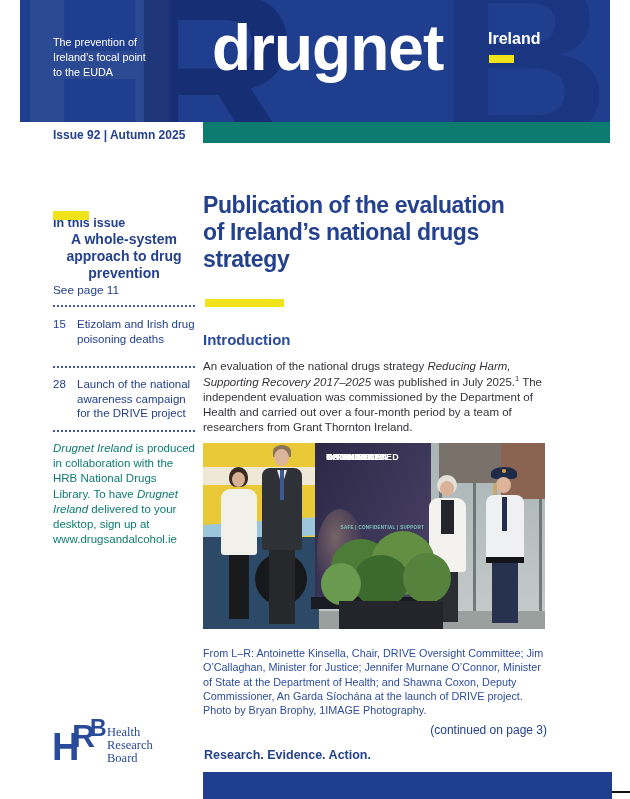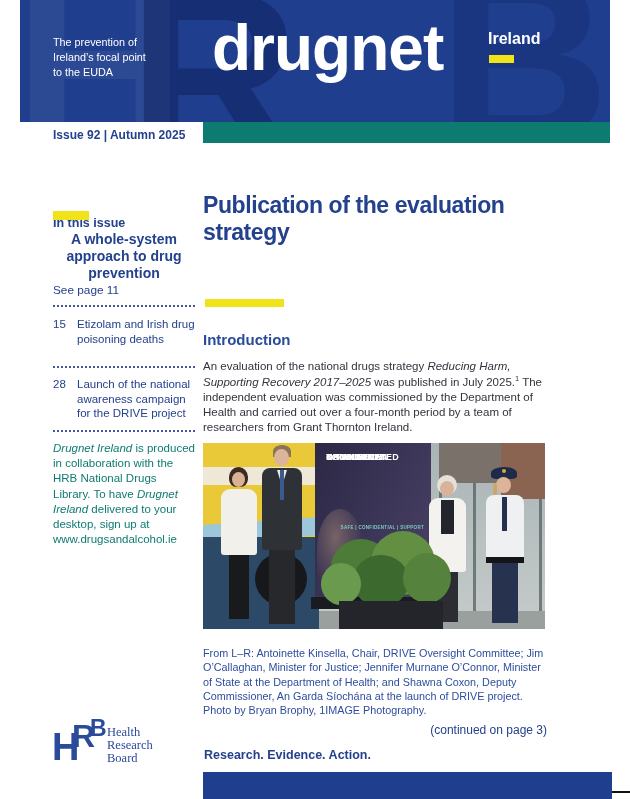--- a/index.html
+++ b/index.html
@@ -173,20 +173,21 @@
 </div>
 
 <div class="abs dotted div3"></div>
 
 <div class="abs sb sb-note">
   <i>Drugnet Ireland</i><span> is produced in collaboration with the HRB National Drugs Library. To have </span><i>Drugnet Ireland</i><span> delivered to your desktop, sign up at </span><span>www.drugsandalcohol.ie</span>
 </div>
 
 <div class="abs title">
   <span>Publication of the evaluation</span>
+  <span>of Ireland’s national drugs</span>
   <span>strategy</span>
 </div>
 <div class="abs title-yellow"></div>
 
 <div class="abs section-heading">Introduction</div>
 
 <p class="abs intro" style="margin:0;">
   <span>An evaluation of the national drugs strategy </span><i>Reducing Harm, Supporting Recovery 2017–2025</i><span> was published in July 2025.</span><sup>1</sup><span> The independent evaluation was commissioned by the Department of Health and carried out over a four-month period by a team of researchers from Grant Thornton Ireland.</span>
 </p>
 

